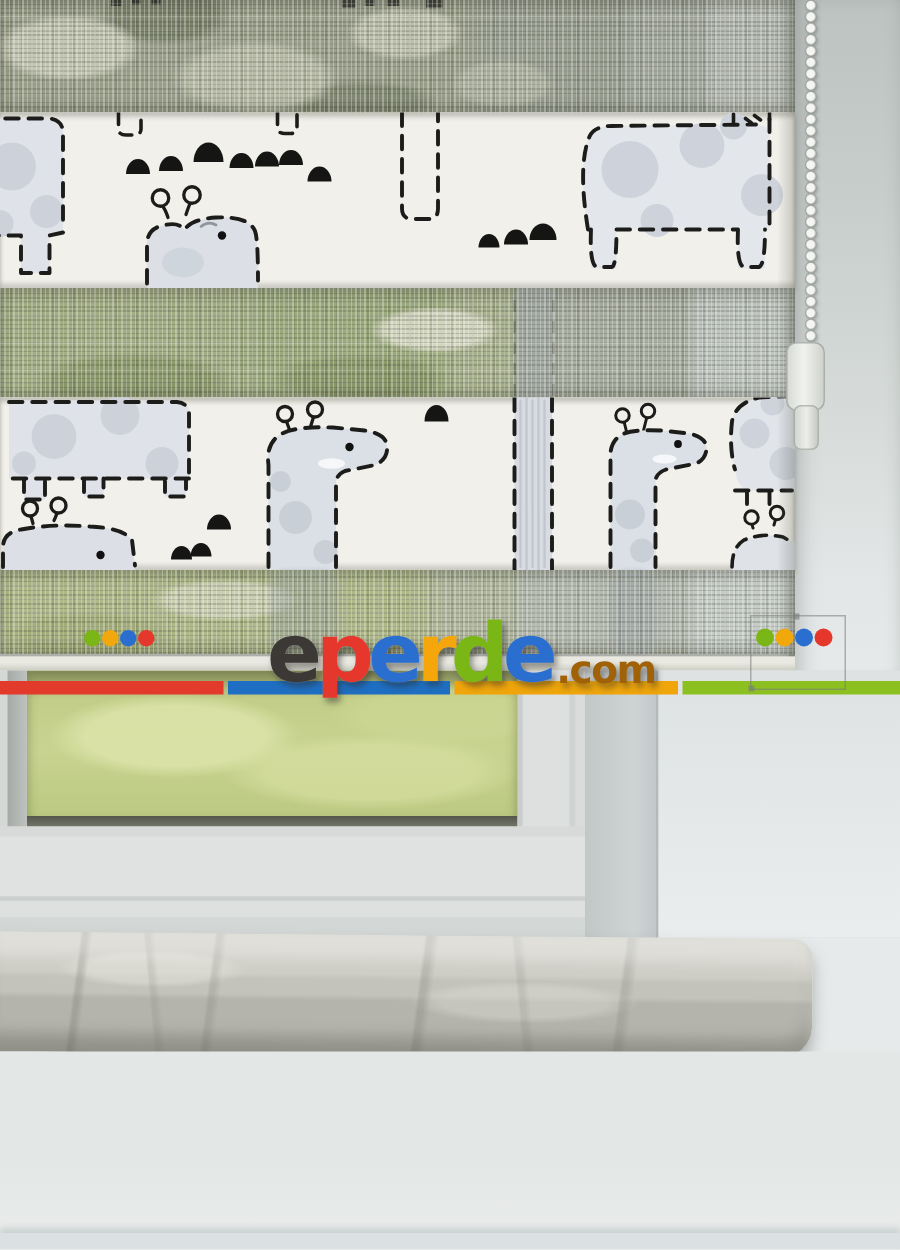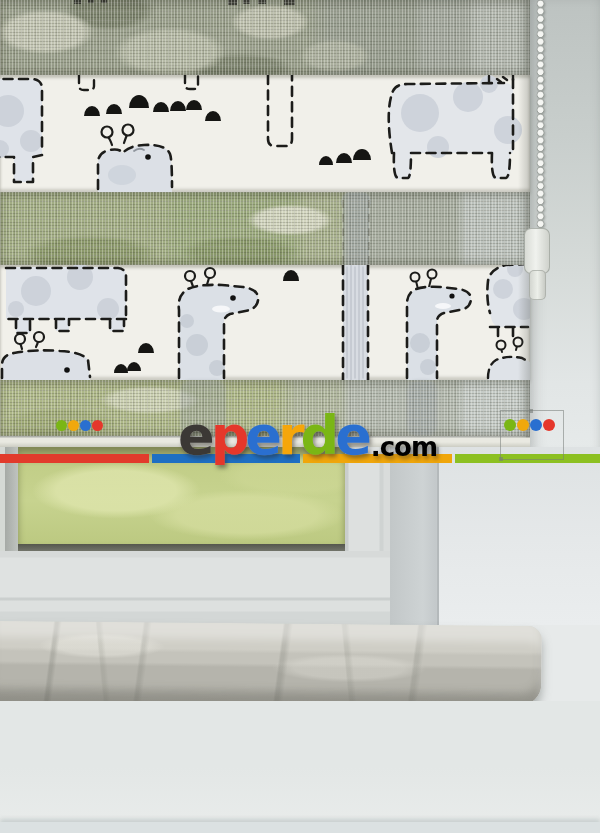--- a/index.html
+++ b/index.html
@@ -325,21 +325,21 @@
     <div class="dot" style="background: rgb(229, 55, 43);"></div>
   </div>
 
   <div class="abs brand">
     <span class="lt" style="color: rgb(59, 56, 53);">e</span>
     <span class="lt" style="color: rgb(229, 55, 43);">p</span>
     <span class="lt" style="color: rgb(42, 111, 208);">e</span>
     <span class="lt" style="color: rgb(245, 166, 10);">r</span>
     <span class="lt" style="color: rgb(122, 182, 21);">d</span>
     <span class="lt" style="color: rgb(42, 111, 208);">e</span>
-    <span class="suf" style="color: #000000; margin-top: 48px;">.com</span>
+    <span class="suf" style="color: #a16207; margin-top: 48px;">.com</span>
   </div>
 
   <div class="abs dots-box">
     <i class="h1"></i>
       <i class="h2"></i>
   </div>
   <div class="abs dots dots-right">
     <div class="dot" style="background: rgb(122, 182, 21);"></div>
     <div class="dot" style="background: rgb(240, 168, 12);"></div>
     <div class="dot" style="background: rgb(42, 111, 208);"></div>

